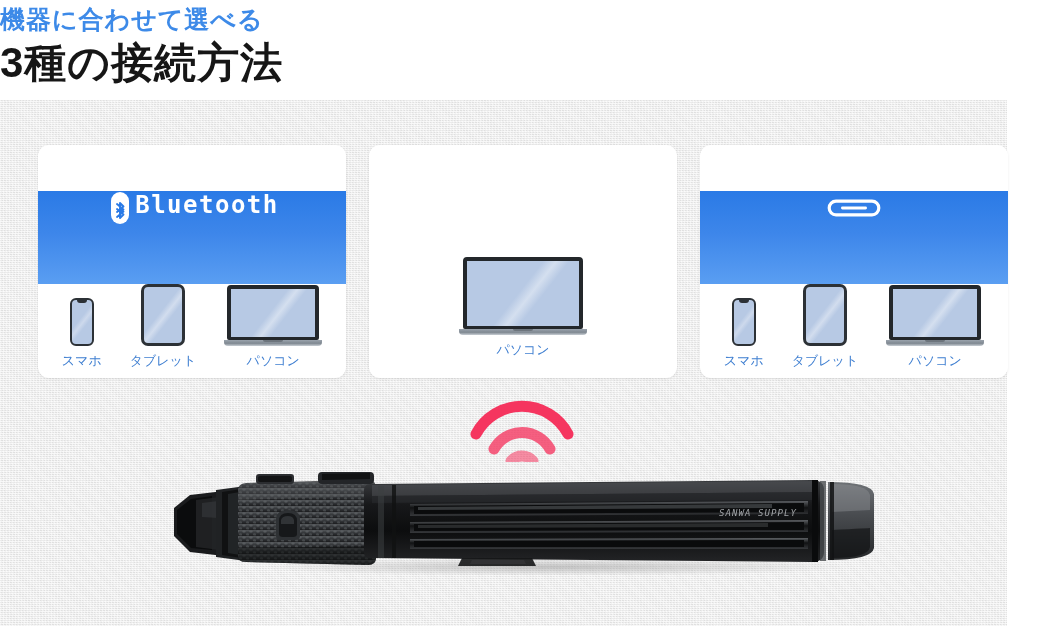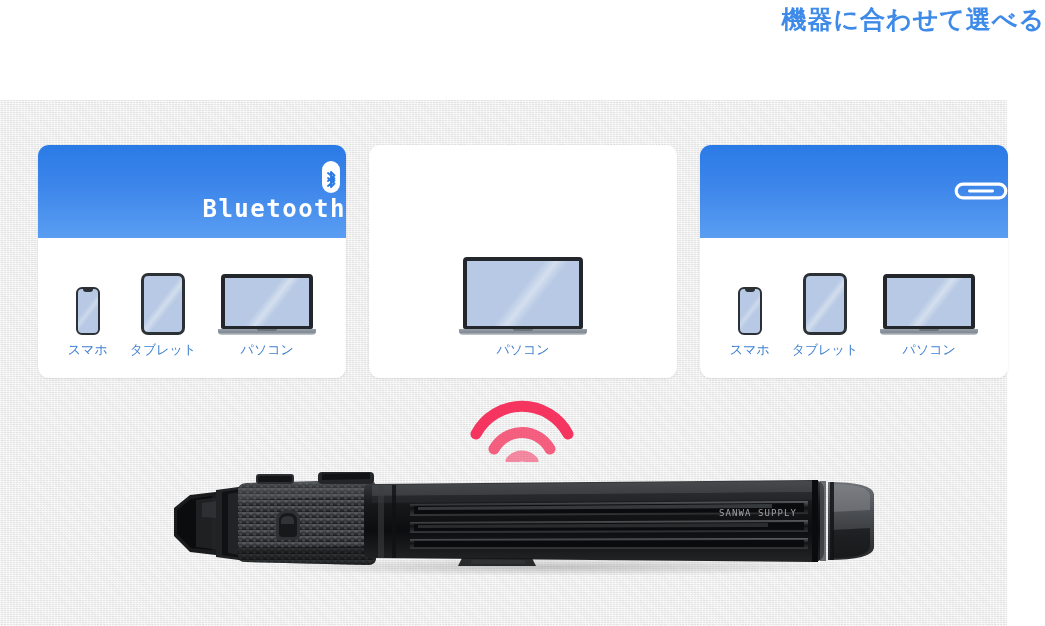--- a/index.html
+++ b/index.html
@@ -36,21 +36,21 @@
       repeating-linear-gradient(45deg,  rgba(0,0,0,0.014) 0px, rgba(0,0,0,0.014) 1px, rgba(255,255,255,0.30) 1px, rgba(255,255,255,0.30) 2px);
   }
 
   
   .heading-wrap {
     position: absolute;
     left: 0;
     top: 0;
     width: 1045px;
     height: 100px;
-    text-align: right;
+    text-align: left;
   }
   .heading-sub {
     margin: 0;
     padding-top: 4px;
     font-size: 25px;
     font-weight: bold;
     color: #3d8ae8;
     letter-spacing: 1px;
     line-height: 31px;
   }
@@ -81,24 +81,25 @@
     background: #ffffff;
     overflow: hidden;
     display: flex;
     flex-direction: column;
     box-shadow: 0 1px 3px rgba(0,0,0,0.07);
   }
   .card-head {
     height: 93px;
     background: linear-gradient(180deg, #2a7ae6 0%, #3d86ea 45%, #5a9ef2 100%);
     display: flex;
-    flex-direction: column;
-    align-items: flex-end;
+    flex-direction: row;
+    align-items: flex-start;
     justify-content: center;
     flex: 0 0 93px;
+    margin-top: 46px;
   }
   .card-icon {
     height: 34px;
     display: flex;
     align-items: center;
     justify-content: center;
     margin-bottom: 1px;
   }
   .card-title {
     color: #ffffff;
@@ -106,21 +107,21 @@
     font-weight: bold;
     letter-spacing: 1.5px;
     font-family: "DejaVu Sans Mono", "Liberation Mono", monospace;
     line-height: 28px;
   }
   .card-body {
     flex: 1 1 auto;
     display: flex;
     align-items: flex-end;
     justify-content: center;
-    gap: 22px;
+    gap: 28px;
     padding: 0 16px 20px 16px;
     box-sizing: border-box;
   }
   .card-body.single { gap: 0; }
 
   .device {
     display: flex;
     flex-direction: column;
     align-items: center;
   }
@@ -210,31 +211,33 @@
     height: 62px;
   }
 
   
   .scanner {
     position: absolute;
     left: 172px;
     top: 470px;
     width: 712px;
     height: 105px;
+    font-style: italic;
   }
 </style>
 </head>
 <body>
 
 <div id="page">
 
   <div class="texture-panel"></div>
 
   <div class="heading-wrap">
     <p class="heading-sub">機器に合わせて選べる</p>
+    <p class="heading-main">3種の接続方法</p>
   </div>
 
   <div class="cards">
 
     <div class="card">
       <div class="card-head">
         <div class="card-icon">
           <svg width="30" height="34" viewBox="0 0 30 34" aria-hidden="true">
             <rect x="6" y="1" width="18" height="32" rx="9" fill="#ffffff"></rect>
             <path d="M12 9 L18.5 14.5 L15 17 L15 8 L18.5 11.5 L12 17" fill="none" stroke="#2a7ae6" stroke-width="1.9" stroke-linejoin="round" stroke-linecap="round" transform="translate(0,4)"></path>

